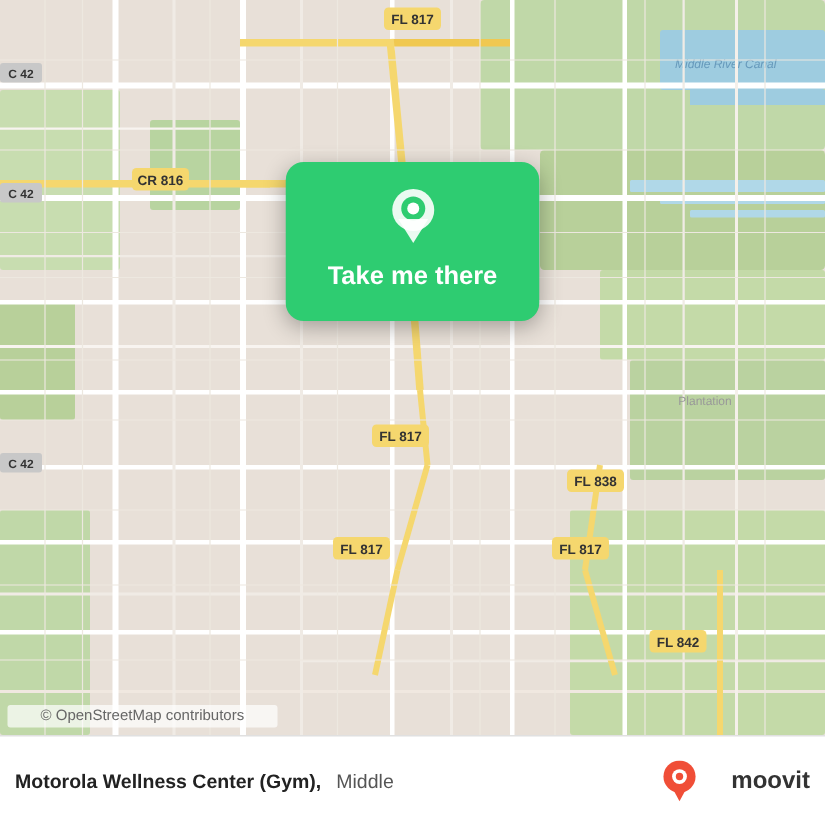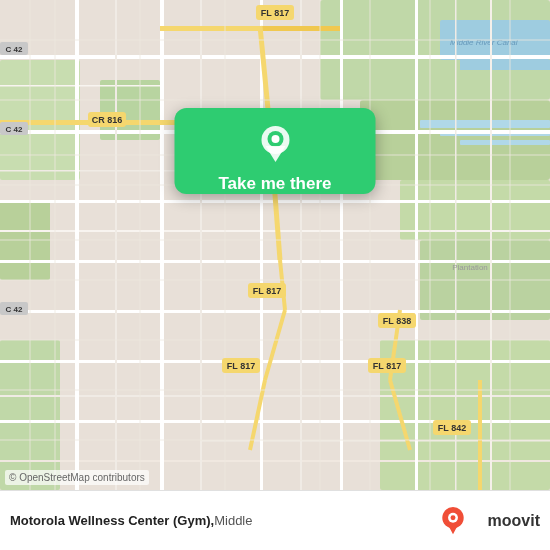--- a/index.html
+++ b/index.html
@@ -19,24 +19,24 @@
       overflow: hidden;
       background-color: #e8e0d8;
     }
 
     
     #card-overlay {
       position: absolute;
       top: 108px;
       left: 50%;
       transform: translateX(-50%);
-      width: 201px;
+      width: 169px;
       background: #2ecc71;
       border-radius: 12px;
-      padding: 16px 20px 0;
+      padding: 16px 20px 20px;
       display: flex;
       flex-direction: column;
       align-items: center;
       box-shadow: 0 4px 15px rgba(0,0,0,0.3);
     }
 
     .pin-icon {
       width: 40px;
       height: 40px;
       margin-bottom: 10px;
@@ -58,20 +58,21 @@
       border-top: 1px solid #e0e0e0;
       display: flex;
       align-items: center;
       padding: 0 10px;
       gap: 10px;
     }
 
     .place-info {
       display: flex;
       align-items: center;
+      gap: 10px;
       flex: 1;
     }
 
     .place-name {
       font-size: 13px;
       font-weight: 600;
       color: #222;
     }
 
     .place-city {
@@ -224,21 +225,21 @@
 
     <svg class="pin-icon" viewBox="0 0 40 40">
       <circle cx="20" cy="16" r="14" fill="white" opacity="0.9"></circle>
       <circle cx="20" cy="15" r="8" fill="#2ecc71"></circle>
       <polygon points="20,38 10,22 30,22" fill="white" opacity="0.9"></polygon>
       <circle cx="20" cy="15" r="4" fill="white"></circle>
     </svg>
     <span class="take-me-there">Take me there</span>
   </div>
 
-  <div style="position:absolute;bottom:5px;left:5px;font-size:10px;color:#666;background:rgba(255,255,255,0.7);padding:2px 4px;border-radius:2px;">© OpenStreetMap contributors</div>
+  <div style="position:absolute;bottom:5px;left:5px;font-size:10px;color:#666;background:rgba(255,255,255,0.7);padding:2px 22px;border-radius:2px;">© OpenStreetMap contributors</div>
 </div>
 
 <div id="bottom-bar">
   <div class="place-info">
     <span class="place-name">Motorola Wellness Center (Gym),</span>
     <span class="place-city">Middle</span>
   </div>
   <div class="moovit-logo">
 
     <svg class="moovit-pin" viewBox="0 0 28 34">

